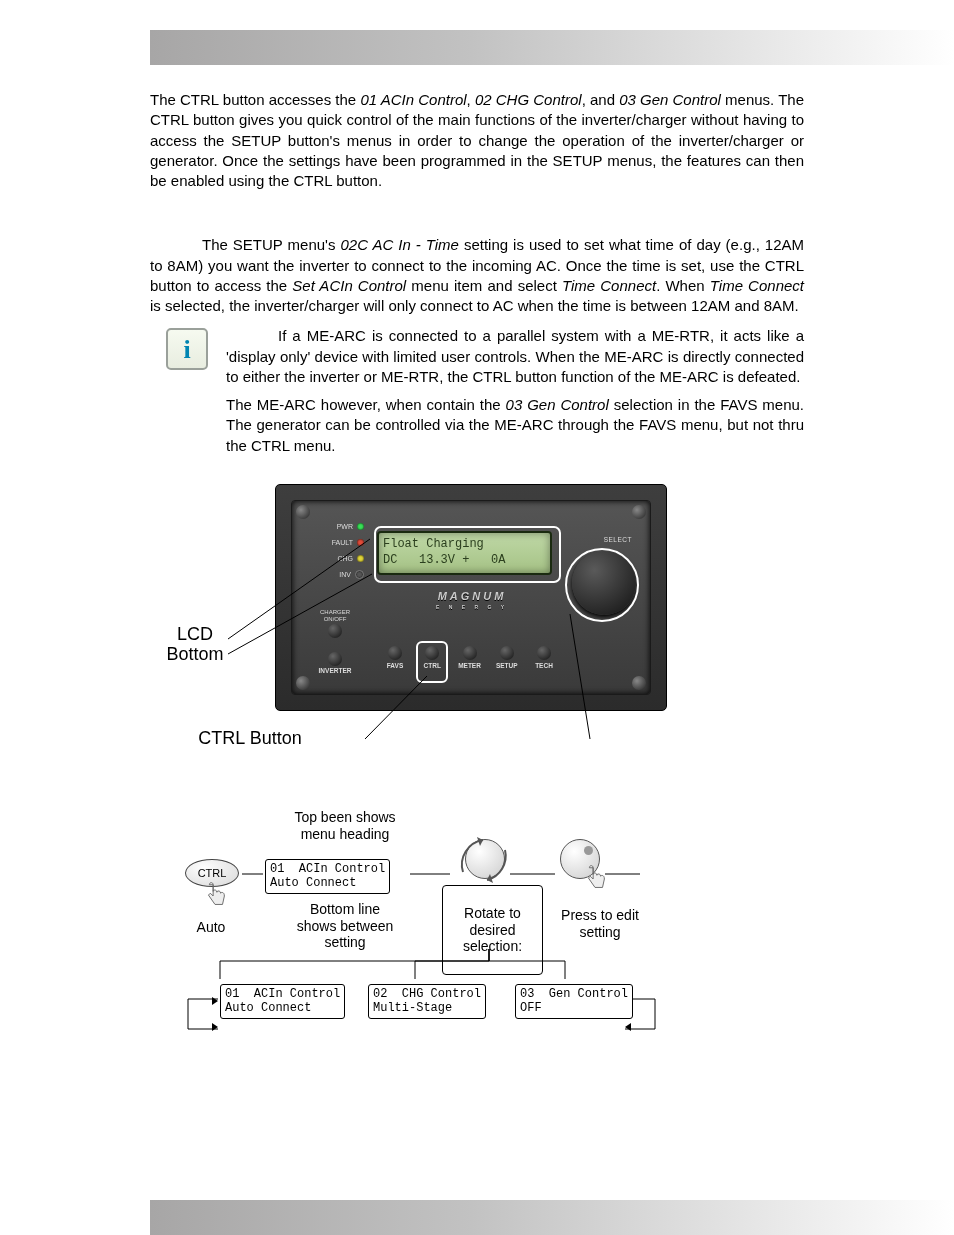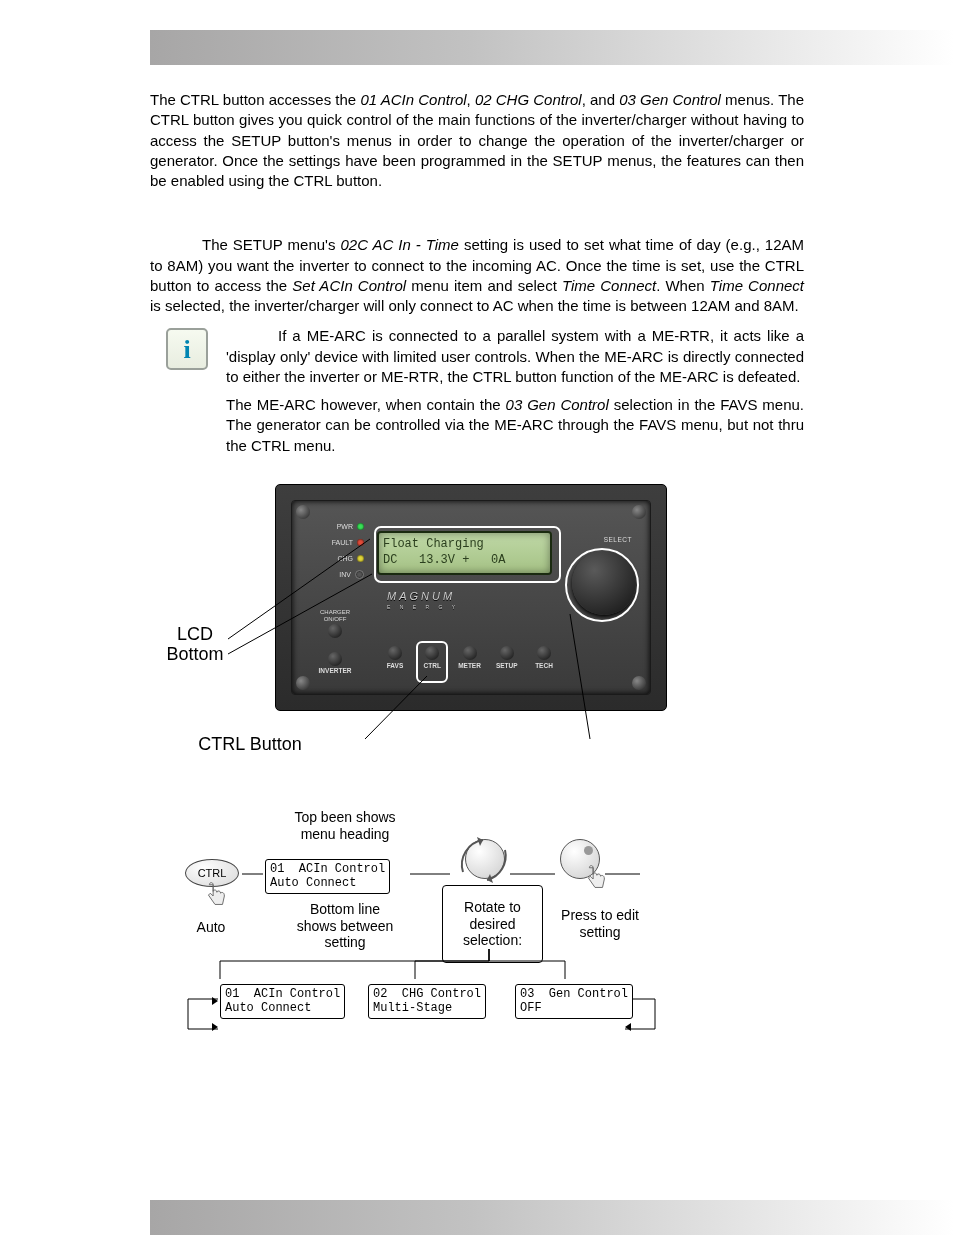--- a/index.html
+++ b/index.html
@@ -20,21 +20,21 @@
   .screw.tl{left:4px;top:4px;} .screw.tr{right:4px;top:4px;} .screw.bl{left:4px;bottom:4px;} .screw.br{right:4px;bottom:4px;}
   .leds{position:absolute;left:12px;top:18px;width:60px;}
   .ledrow{display:flex;align-items:center;justify-content:flex-end;height:16px;font-size:7px;color:#ddd;}
   .led{width:7px;height:7px;border-radius:50%;margin-left:4px;box-shadow:0 0 2px #000 inset;}
   .led.g{background:#39e257;} .led.r{background:#e24b39;} .led.y{background:#e2d639;} .led.o{background:#555;border:1px solid #777;}
   .lcd{position:absolute;left:85px;top:30px;width:175px;height:44px;background:linear-gradient(#bfd8a6,#a5c285);border:2px solid #1a2a10;border-radius:4px;font-family:"Courier New",monospace;font-size:12px;color:#2b3f1e;padding:3px 4px;box-sizing:border-box;line-height:1.35;white-space:pre;box-shadow:inset 0 0 8px rgba(0,0,0,.4);}
   .lcd-call{position:absolute;left:82px;top:25px;width:183px;height:53px;border:2px solid #fff;border-radius:7px;pointer-events:none;}
   .knob{position:absolute;right:14px;top:50px;width:64px;height:64px;border-radius:50%;background:radial-gradient(circle at 35% 30%,#5a5a5a,#111);box-shadow:0 2px 4px #000;}
   .knob-call{position:absolute;right:11px;top:47px;width:70px;height:70px;border:2px solid #fff;border-radius:50%;pointer-events:none;}
   .sel-label{position:absolute;right:18px;top:35px;font-size:6.5px;color:#ddd;letter-spacing:.5px;}
-  .brand{position:absolute;left:95px;top:88px;width:170px;color:#ccc;font-size:11px;font-weight:normal;letter-spacing:3px;font-style:italic;text-shadow:0 1px 0 #000;}
+  .brand{position:absolute;left:95px;top:88px;width:170px;text-align:center;color:#ccc;font-size:11px;font-weight:bold;letter-spacing:3px;font-style:italic;text-shadow:0 1px 0 #000;}
   .brand small{display:block;font-size:5px;letter-spacing:4px;font-style:normal;}
   .chg-btn{position:absolute;left:15px;top:108px;width:56px;text-align:center;font-size:6px;color:#ddd;line-height:1.2;}
   .chg-btn .dot,.inv-btn .dot{width:14px;height:14px;border-radius:50%;background:radial-gradient(circle at 35% 30%,#666,#111);margin:1px auto;display:block;}
   .inv-btn{position:absolute;left:15px;top:150px;width:56px;text-align:center;font-size:6.5px;font-weight:bold;color:#ddd;}
   .menubtns{position:absolute;left:85px;top:145px;width:185px;display:flex;justify-content:space-between;}
   .mbtn{text-align:center;font-size:6.5px;color:#ddd;font-weight:bold;width:36px;}
   .mbtn .dot{width:14px;height:14px;border-radius:50%;background:radial-gradient(circle at 35% 30%,#666,#111);margin:0 auto 2px auto;display:block;}
   .ctrl-call{position:absolute;left:124px;top:140px;width:28px;height:38px;border:2px solid #fff;border-radius:6px;pointer-events:none;}
   .line{stroke:#000;stroke-width:1;fill:none;}
   .callout-label{position:absolute;font-size:18px;text-align:center;line-height:1.15;}
@@ -133,21 +133,21 @@
 
       <svg style="position:absolute;left:0;top:0;width:660px;height:300px;pointer-events:none">
         <line class="line" x1="78" y1="155" x2="220" y2="55"></line>
         <line class="line" x1="78" y1="170" x2="222" y2="90"></line>
         <line class="line" x1="215" y1="255" x2="277" y2="192"></line>
         <line class="line" x1="440" y1="255" x2="420" y2="130"></line>
       </svg>
 
       <div class="callout-label" style="left:0;top:140px;width:90px;white-space:pre-line">LCD
 Bottom</div>
-      <div class="callout-label" style="left:110;top:250px;width:200px">CTRL Button</div>
+      <div class="callout-label" style="left:110;top:244px;width:200px">CTRL Button</div>
     </div>
 
     <div class="flow">
       <div class="ctrl-oval">CTRL</div>
       <div class="hand" style="left:50px;top:72px">
         <svg viewBox="0 0 32 32">
             <path d="M14 4v12l-3-3-2 2 7 10h8l2-9c0-5-4-4-4-3 0-3-4-3-4-1 0-3-4-3-4-1V4c0-3-4-3-4 0z" fill="#eee" stroke="#666"></path>
           </svg>
       </div>
       <div class="cap" style="left:30px;top:110px;width:62px">Auto</div>
@@ -160,21 +160,21 @@
 shows between
 setting</div>
 
       <div class="knob2" style="left:315px;top:30px"></div>
       <svg class="arrow-arc" style="left:303px;top:23px;width:62px;height:52px">
         <path d="M10 40 A25 25 0 0 1 30 8" fill="none" stroke="#555" stroke-width="2"></path>
         <polygon points="30,8 24,5 27,14" fill="#555"></polygon>
         <path d="M52 18 A25 25 0 0 1 34 48" fill="none" stroke="#555" stroke-width="2"></path>
         <polygon points="34,48 40,51 37,42" fill="#555"></polygon>
       </svg>
-      <div class="cap" style="left:292px;top:76px;width:95px;white-space:pre-line;border:1.5px solid #000;border-radius:4px;padding:13px 2px">Rotate to
+      <div class="cap" style="left:292px;top:76px;width:95px;white-space:pre-line;border:1.5px solid #000;border-radius:4px;padding:19px 2px">Rotate to
 desired
 selection:</div>
 
       <div class="knob2 small" style="left:410px;top:30px"></div>
       <div class="hand" style="left:430px;top:55px">
         <svg viewBox="0 0 32 32">
             <path d="M14 4v12l-3-3-2 2 7 10h8l2-9c0-5-4-4-4-3 0-3-4-3-4-1 0-3-4-3-4-1V4c0-3-4-3-4 0z" fill="#eee" stroke="#666"></path>
           </svg>
       </div>
       <div class="cap" style="left:395px;top:98px;width:110px;white-space:pre-line">Press to edit

